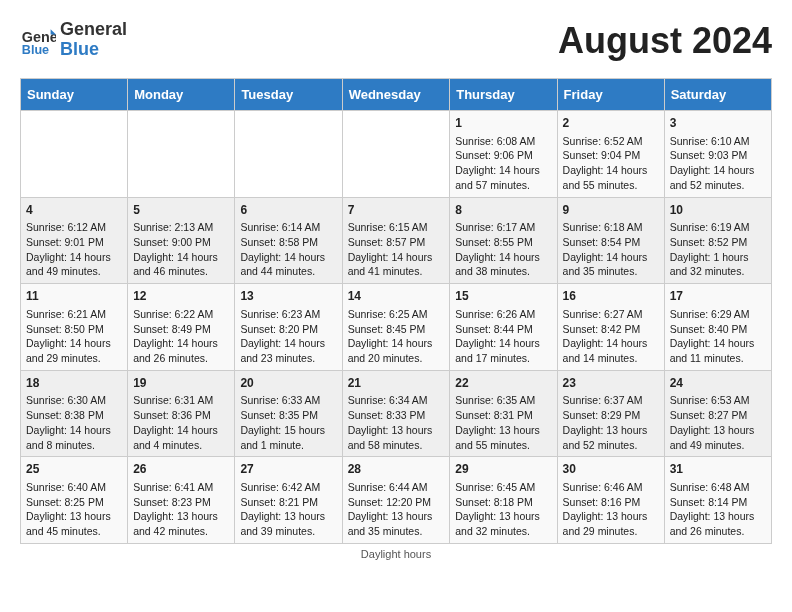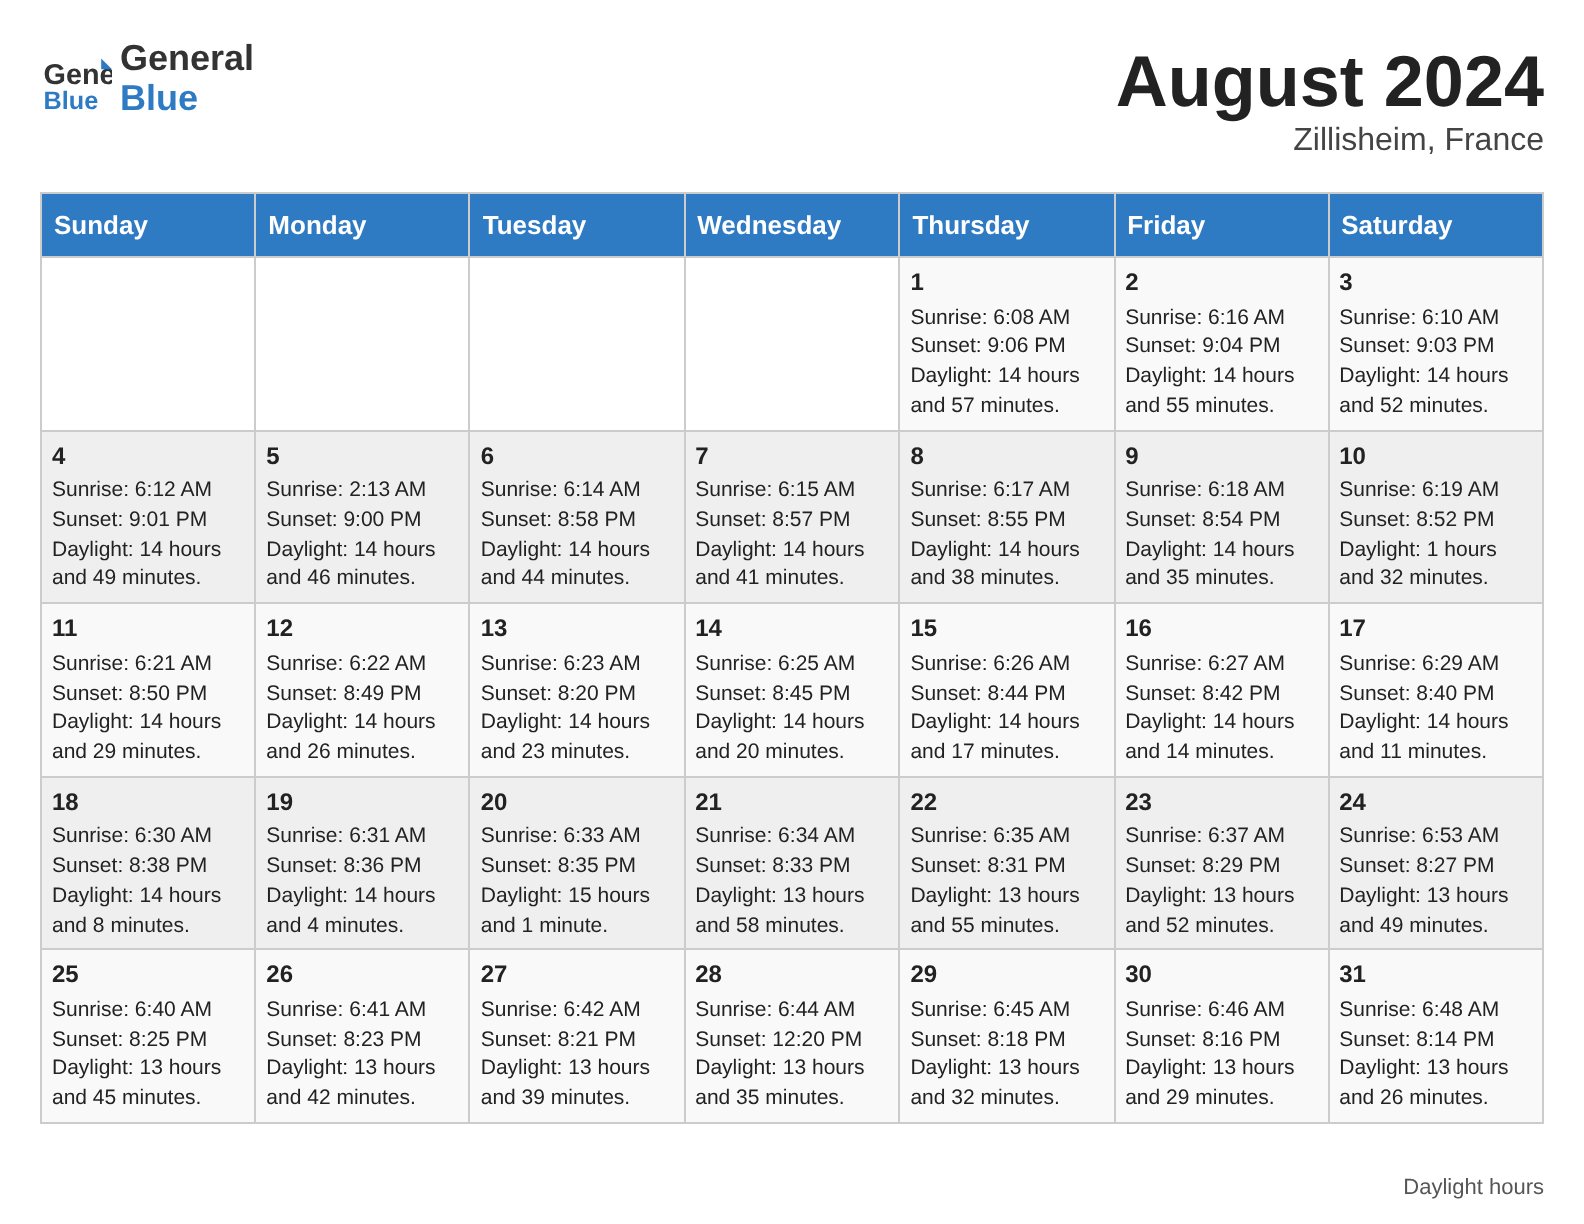--- a/index.html
+++ b/index.html
@@ -29,21 +29,21 @@
       line-height: 1.1;
     }
     .logo-text span:first-child { color: #333; }
     .logo-text span:last-child { color: #2e7bc4; }
     .logo-icon {
       width: 36px;
       height: 36px;
       margin-right: 4px;
     }
     .title-block {
-      text-align: right;
+      text-align: center;
     }
     .title-block h1 {
       font-size: 36px;
       font-weight: bold;
       color: #222;
     }
     .title-block h2 {
       font-size: 16px;
       color: #444;
       font-weight: normal;
@@ -87,44 +87,43 @@
     .day-number {
       font-weight: bold;
       font-size: 12px;
       display: block;
       margin-bottom: 2px;
     }
     .empty {
       background: #fff !important;
     }
     .footer {
-      margin-top: 26px;
+      margin-top: 4px;
       font-size: 11px;
       color: #555;
-      text-align: right;
+      text-align: center;
     }
   </style>
 </head>
 <body>
 
 <div class="header">
   <div class="logo">
     <svg class="logo-icon" viewBox="0 0 40 40">
       <text x="2" y="22" font-size="16" font-weight="bold" fill="#333" font-family="Arial">General</text>
       <text x="2" y="36" font-size="14" font-weight="bold" fill="#2e7bc4" font-family="Arial">Blue</text>
       <polygon points="34,8 40,14 34,14" fill="#2e7bc4"></polygon>
     </svg>
     <div class="logo-text">
       <span>General</span>
       <span>Blue</span>
     </div>
   </div>
   <div class="title-block">
     <h1>August 2024</h1>
-    <h2>Zillisheim, France</h2>
   </div>
 </div>
 
 <table class="calendar">
   <thead>
     <tr>
     <th>Sunday</th>
         <th>Monday</th>
         <th>Tuesday</th>
         <th>Wednesday</th>
@@ -140,21 +139,21 @@
         <td class="empty"></td>
         <td class="empty"></td>
         <td>
           <span class="day-number">1</span>
           <div>Sunrise: 6:08 AM</div>
           <div>Sunset: 9:06 PM</div>
           <div>Daylight: 14 hours and 57 minutes.</div>
         </td>
         <td>
           <span class="day-number">2</span>
-          <div>Sunrise: 6:16 AM</div>
+          <div>Sunrise: 6:52 AM</div>
           <div>Sunset: 9:04 PM</div>
           <div>Daylight: 14 hours and 55 minutes.</div>
         </td>
         <td>
           <span class="day-number">3</span>
           <div>Sunrise: 6:10 AM</div>
           <div>Sunset: 9:03 PM</div>
           <div>Daylight: 14 hours and 52 minutes.</div>
         </td>
       </tr>

